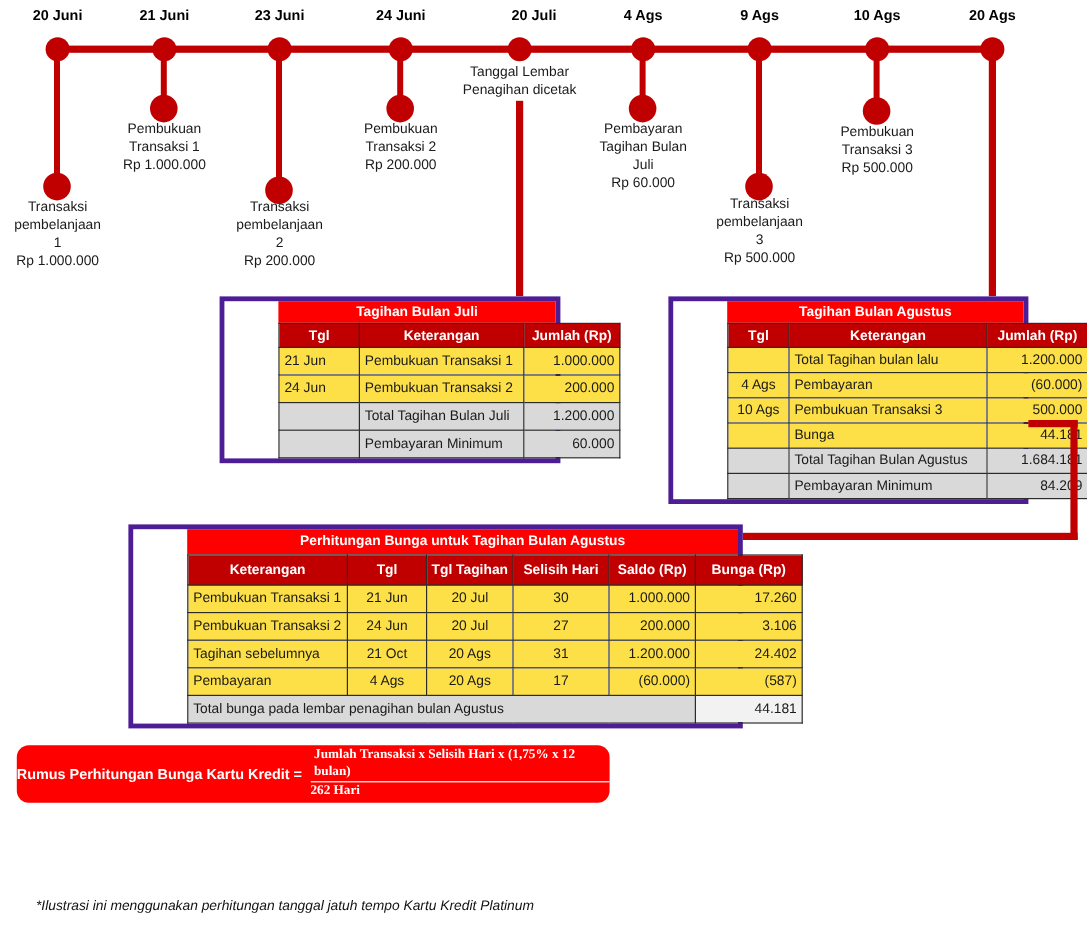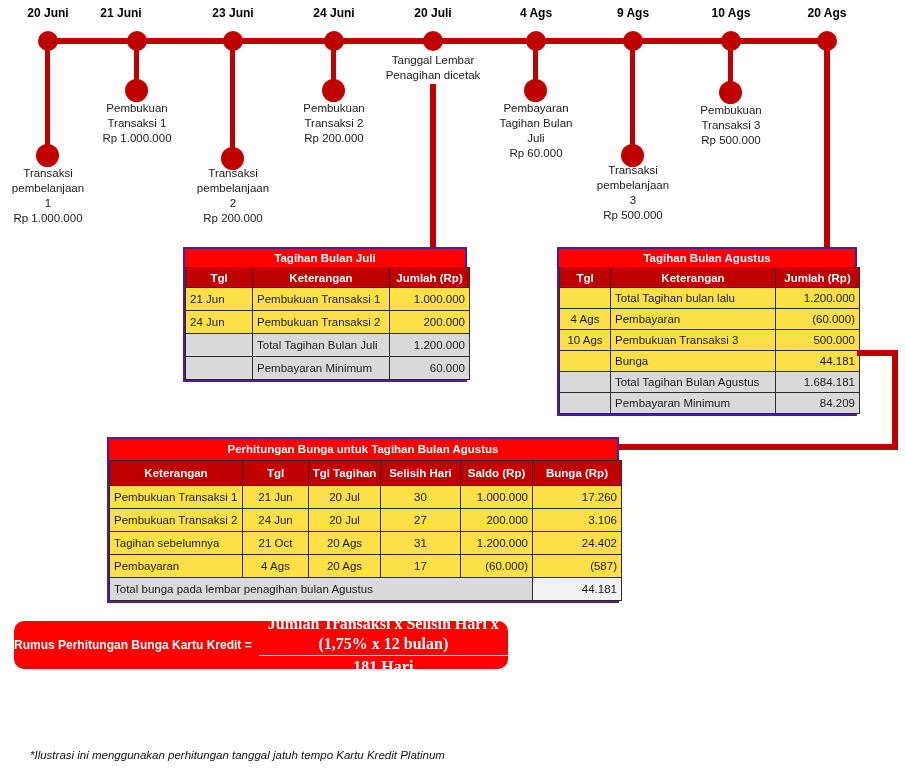--- a/index.html
+++ b/index.html
@@ -3,59 +3,59 @@
 <meta charset="utf-8">
 <style>
   html,body{margin:0;padding:0;background:#fff;}
   .canvas{position:relative;width:906px;height:777px;background:#ffffff;
           font-family:"Liberation Sans",sans-serif;overflow:hidden;color:#1a1a1a;}
   .hline,.vline{position:absolute;background:#C00000;}
   .dot{position:absolute;border-radius:50%;background:#C00000;}
   .date-label{position:absolute;font-size:12px;font-weight:bold;text-align:center;color:#000;}
   .event-label{position:absolute;font-size:11.5px;line-height:15px;text-align:center;
                white-space:pre-line;color:#1a1a1a;}
-  .tbl{position:absolute;border:2px solid #4c1d95;box-sizing:border-box;background:#fff;}
+  .tbl{position:absolute;border:4px solid #4c1d95;box-sizing:border-box;background:#fff;padding-left:45px;}
   .tbl .title{background:#FF0000;color:#fff;font-weight:bold;font-size:11.5px;
               text-align:center;line-height:18px;}
   .tbl table{border-collapse:collapse;table-layout:fixed;width:100%;font-size:11.5px;}
   .tbl th{background:#C00000;color:#fff;font-weight:bold;border:1px solid #2b2b2b;
           padding:1px 3px;font-size:11.5px;}
   .tbl td{border:1px solid #2b2b2b;padding:1px 4px;background:#fde047;
           overflow:hidden;white-space:nowrap;}
   .tbl tr.shaded td{background:#D9D9D9;}
   .tbl td.light{background:#F2F2F2;}
   td.al{text-align:left;} td.ac{text-align:center;} td.ar{text-align:right;}
   .big .title{line-height:21px;}
   .big th{height:22px;}
   .pill{position:absolute;background:#FF0000;border-radius:10px;color:#fff;
         display:flex;align-items:center;justify-content:center;box-sizing:border-box;}
   .pill .lbl{font-weight:bold;font-size:12px;white-space:nowrap;}
-  .fraction{display:inline-block;text-align:center;margin-left:7px;
-            font-family:"Liberation Serif",serif;font-weight:bold;font-size:16px;line-height:1.25;}
+  .fraction{display:inline-block;margin-left:7px;
+            font-family:"Liberation Serif",serif;font-weight:bold;font-size:11px;line-height:1.25;}
   .fraction .num{border-bottom:1.5px solid #fff;padding:0 3px 1px;}
   .fraction .den{padding-top:1px;}
   .footnote{position:absolute;font-size:11.5px;color:#111;font-style:italic;}
 </style>
 </head>
 <body>
 
 <div class="canvas">
 
   <div class="hline" style="left:48px;top:38px;width:779px;height:6px"></div>
 
   <div class="date-label" style="left:3px;top:6px;width:90px">20 Juni</div>
   <div class="vline" style="left:45px;top:41px;width:5px;height:114px"></div>
   <div class="dot" style="left:38px;top:31px;width:20px;height:20px"></div>
   <div class="dot" style="left:36px;top:144px;width:23px;height:23px"></div>
   <div class="event-label" style="left:-2px;top:166px;width:100px">Transaksi
 pembelanjaan
 1
 Rp 1.000.000</div>
 
-  <div class="date-label" style="left:76px;top:6px;width:90px">21 Juni</div>
+  <div class="date-label" style="left:92px;top:6px;width:90px">21 Juni</div>
   <div class="vline" style="left:134px;top:41px;width:5px;height:49px"></div>
   <div class="dot" style="left:127px;top:31px;width:20px;height:20px"></div>
   <div class="dot" style="left:125px;top:79px;width:23px;height:23px"></div>
   <div class="event-label" style="left:87px;top:101px;width:100px">Pembukuan
 Transaksi 1
 Rp 1.000.000</div>
 
   <div class="date-label" style="left:188px;top:6px;width:90px">23 Juni</div>
   <div class="vline" style="left:230px;top:41px;width:5px;height:117px"></div>
   <div class="dot" style="left:223px;top:31px;width:20px;height:20px"></div>
@@ -66,21 +66,21 @@
 Rp 200.000</div>
 
   <div class="date-label" style="left:289px;top:6px;width:90px">24 Juni</div>
   <div class="vline" style="left:331px;top:41px;width:5px;height:49px"></div>
   <div class="dot" style="left:324px;top:31px;width:20px;height:20px"></div>
   <div class="dot" style="left:322px;top:79px;width:23px;height:23px"></div>
   <div class="event-label" style="left:284px;top:101px;width:100px">Pembukuan
 Transaksi 2
 Rp 200.000</div>
 
-  <div class="date-label" style="left:388px;top:6px;width:90px">20 Juli</div>
+  <div class="date-label" style="left:400px;top:6px;width:90px">20 Juli</div>
   <div class="dot" style="left:423px;top:31px;width:20px;height:20px"></div>
   <div class="event-label" style="left:368px;top:53px;width:130px">Tanggal Lembar
 Penagihan dicetak</div>
   <div class="vline" style="left:430px;top:84px;width:6px;height:163px"></div>
 
   <div class="date-label" style="left:491px;top:6px;width:90px">4 Ags</div>
   <div class="vline" style="left:533px;top:41px;width:5px;height:49px"></div>
   <div class="dot" style="left:526px;top:31px;width:20px;height:20px"></div>
   <div class="dot" style="left:524px;top:79px;width:23px;height:23px"></div>
   <div class="event-label" style="left:481px;top:101px;width:110px">Pembayaran
@@ -256,20 +256,20 @@
         <td class="ar light">44.181</td>
       </tr>
     </tbody>
       </table>
   </div>
 
   <div class="pill" style="left:14px;top:621px;width:494px;height:48px">
     <span class="lbl">Rumus Perhitungan Bunga Kartu Kredit =</span>
     <span class="fraction">
       <span class="num" style="display:block">Jumlah Transaksi x Selisih Hari x (1,75% x 12 bulan)</span>
-      <span class="den" style="display:block">181 Hari</span>
+      <span class="den" style="display:block">262 Hari</span>
     </span>
   </div>
 
 
   <div class="footnote" style="left:30px;top:749px">*Ilustrasi ini menggunakan perhitungan tanggal jatuh tempo Kartu Kredit Platinum</div>
 
 </div>
 
 </body></html>

